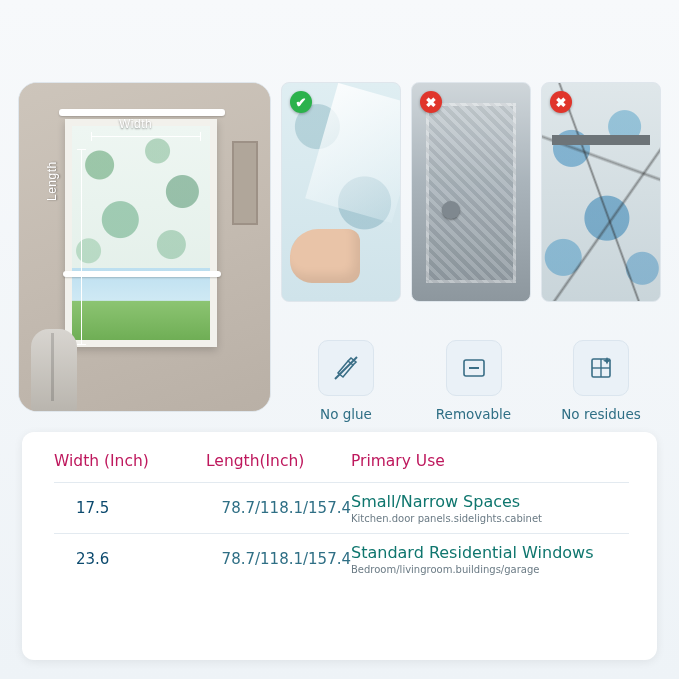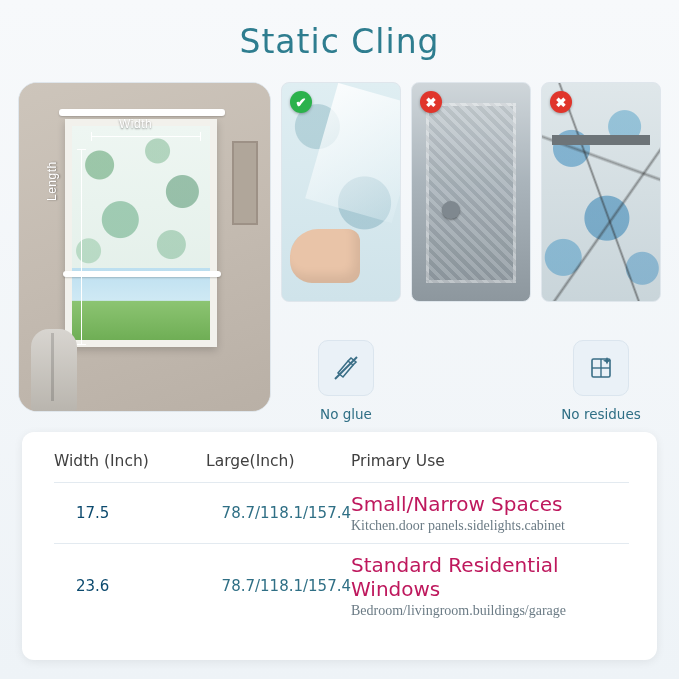--- a/index.html
+++ b/index.html
@@ -332,55 +332,53 @@
     padding: 16px 28px 10px 32px;
   }
   table {
     width: 100%;
     border-collapse: collapse;
     font-family: "DejaVu Sans", sans-serif;
   }
   thead th {
     text-align: left;
     font-size: 15.5px;
-    color: #404040;
+    color: #be185d;
     font-weight: 400;
     padding: 4px 0 12px 0;
   }
   tbody tr {
     border-top: 1px solid #e3eaf0;
   }
   tbody td {
     padding: 9px 0;
     vertical-align: middle;
     color: #2f6f85;
     font-size: 15px;
   }
   td.col-w { width: 130px; padding-left: 22px; color:#0c4a6e; }
   td.col-l { width: 145px; text-align: right; }
   .use-main {
-    font-size: 20px;
-    color: #be185d;
+    font-size: 16px;
+    color: #0f766e;
   }
   .use-sub {
-    font-size: 14px;
+    font-size: 10px;
     color: #6b7b85;
     margin-top: 2px;
-    font-family: Liberation Serif, serif;
   }
   th.th-w { padding-left: 0; }
   th.th-l { }
   th.th-u { }
 </style>
 </head>
 <body>
 
 <div class="page">
 
-  <div class="title">Static Cling</div>
 
   <div class="photo-row">
 
     <div class="main-photo">
       <div class="wall"></div>
       <div class="frame-pic"></div>
       <div class="window">
         <div class="film"></div>
         <div class="scenery"></div>
       </div>
@@ -422,20 +420,29 @@
       <div class="ibox">
         <svg width="30" height="30" viewBox="0 0 30 30" aria-hidden="true">
           <path d="M7 20 L17 8 l5 4 L12 24 z" fill="none" stroke="#3a6e86" stroke-width="1.6"></path>
           <path d="M17 8 l3 -3 l5 4 l-3 3" fill="none" stroke="#3a6e86" stroke-width="1.6"></path>
           <line x1="4" y1="26" x2="26" y2="4" stroke="#3a6e86" stroke-width="2"></line>
         </svg>
       </div>
       <div class="flabel">No glue</div>
     </div>
 
+    <div class="feature">
+      <div class="ibox">
+        <svg width="30" height="30" viewBox="0 0 30 30" aria-hidden="true">
+          <rect x="5" y="7" width="20" height="16" rx="2" fill="none" stroke="#3a6e86" stroke-width="1.6"></rect>
+          <line x1="10" y1="15" x2="20" y2="15" stroke="#3a6e86" stroke-width="2"></line>
+        </svg>
+      </div>
+      <div class="flabel">Removable</div>
+    </div>
 
     <div class="feature">
       <div class="ibox">
         <svg width="30" height="30" viewBox="0 0 30 30" aria-hidden="true">
           <rect x="6" y="6" width="18" height="18" rx="1.5" fill="none" stroke="#3a6e86" stroke-width="1.6"></rect>
           <line x1="15" y1="6" x2="15" y2="24" stroke="#3a6e86" stroke-width="1.4"></line>
           <line x1="6" y1="15" x2="24" y2="15" stroke="#3a6e86" stroke-width="1.4"></line>
           <path d="M21 4 l1.2 2.6 L25 7.8 l-2.8 1.2 L21 11.6 l-1.2-2.6 L17 7.8 l2.8-1.2 z" fill="#3a6e86"></path>
         </svg>
       </div>
@@ -443,21 +450,21 @@
     </div>
 
 
   </div>
 
   <div class="table-card">
     <table>
       <thead>
         <tr>
           <th class="th-w">Width (Inch)</th>
-          <th class="th-l">Large(Inch)</th>
+          <th class="th-l">Length(Inch)</th>
           <th class="th-u">Primary Use</th>
         </tr>
       </thead>
       <tbody>
         <tr>
           <td class="col-w">17.5</td>
           <td class="col-l">78.7/118.1/157.4</td>
           <td>
             <div class="use-main">Small/Narrow Spaces</div>
             <div class="use-sub">Kitchen.door panels.sidelights.cabinet</div>

